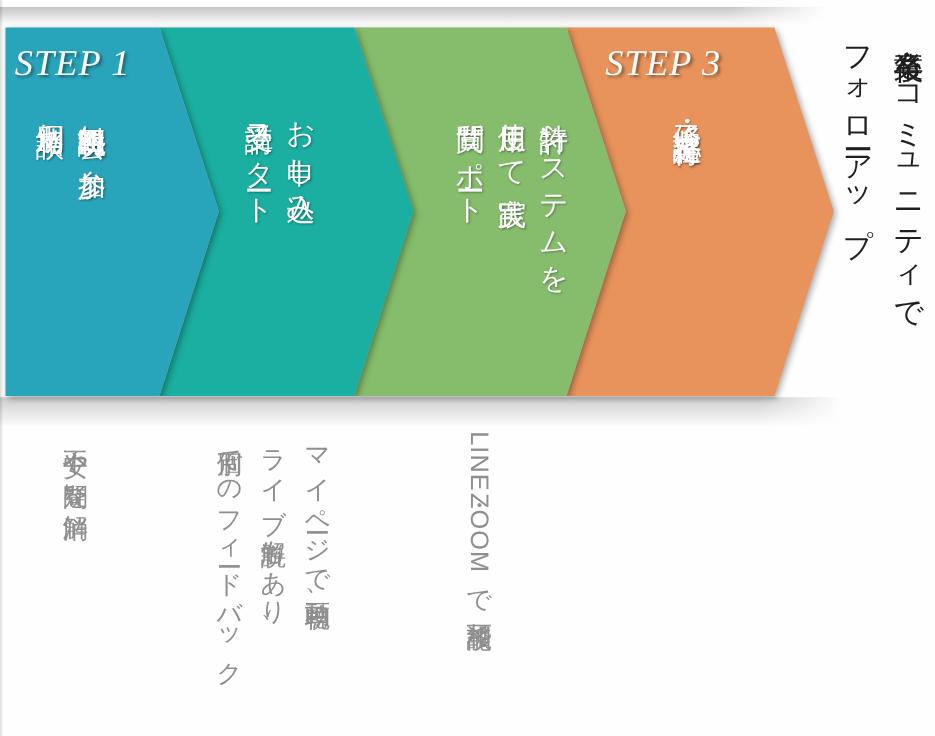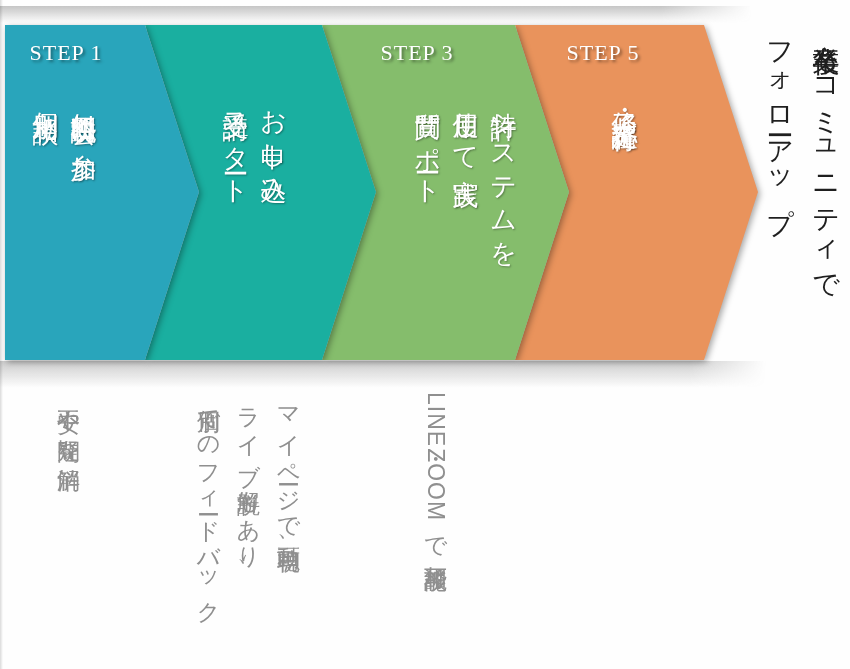--- a/index.html
+++ b/index.html
@@ -26,22 +26,23 @@
   }
   .left-edge-shadow{
     position:absolute;left:0;top:0;width:3px;height:669px;z-index:1;
     background:linear-gradient(to right, rgba(0,0,0,0.14), rgba(0,0,0,0));
   }
   svg.arrows{position:absolute;left:0;top:0;z-index:2;}
   .arrow{filter:drop-shadow(2.5px 2.5px 3px rgba(0,0,0,0.35));}
   .step-label{
     position:absolute;top:40px;z-index:3;
     transform:translateX(-50%);
-    font-size:22px;letter-spacing:1px;color:#ffffff;white-space:nowrap;
+    font-size:33px;letter-spacing:1px;color:#ffffff;white-space:nowrap;
     text-shadow:2px 2px 3px rgba(0,0,0,0.45);
+    font-style:italic;
   }
   .step-body{
     position:absolute;top:92px;z-index:3;
     writing-mode:vertical-rl;text-orientation:mixed;
     white-space:pre-line;
     font-size:26px;line-height:38px;letter-spacing:2px;
     color:#ffffff;text-shadow:1px 1px 2px rgba(0,0,0,0.35);
   }
   .note{
     position:absolute;top:392px;z-index:3;
@@ -73,22 +74,21 @@
   <div class="left-edge-shadow"></div>
 
   <svg class="arrows" width="850" height="380" viewBox="0 0 850 380">
     <polygon class="arrow" points="515,25 704,25 758,192 704,360 515,360 569,192" fill="#e9935c"></polygon>
     <polygon class="arrow" points="322,25 515,25 569,192 515,360 322,360 376,192" fill="#85bd6c"></polygon>
     <polygon class="arrow" points="145,25 322,25 376,192 322,360 145,360 199,192" fill="#1aafa0"></polygon>
     <polygon class="arrow" points="5,25 145,25 199,192 145,360 5,360" fill="#29a5bb"></polygon>
   </svg>
 
   <div id="label-1" class="step-label">STEP 1</div>
-  <div id="label-3" class="step-label">STEP 3</div>
-  <div id="label-4" class="step-label">STEP 5</div>
+  <div id="label-4" class="step-label">STEP 3</div>
 
   <div id="body-1" class="step-body">無料説明会に参加
 個別相談</div>
   <div id="body-2" class="step-body">お申し込み
 受講スタート</div>
   <div id="body-3" class="step-body">特許システムを
 使用して実践
 質問サポート</div>
   <div id="body-4" class="step-body">修了・認定証発行</div>
 

